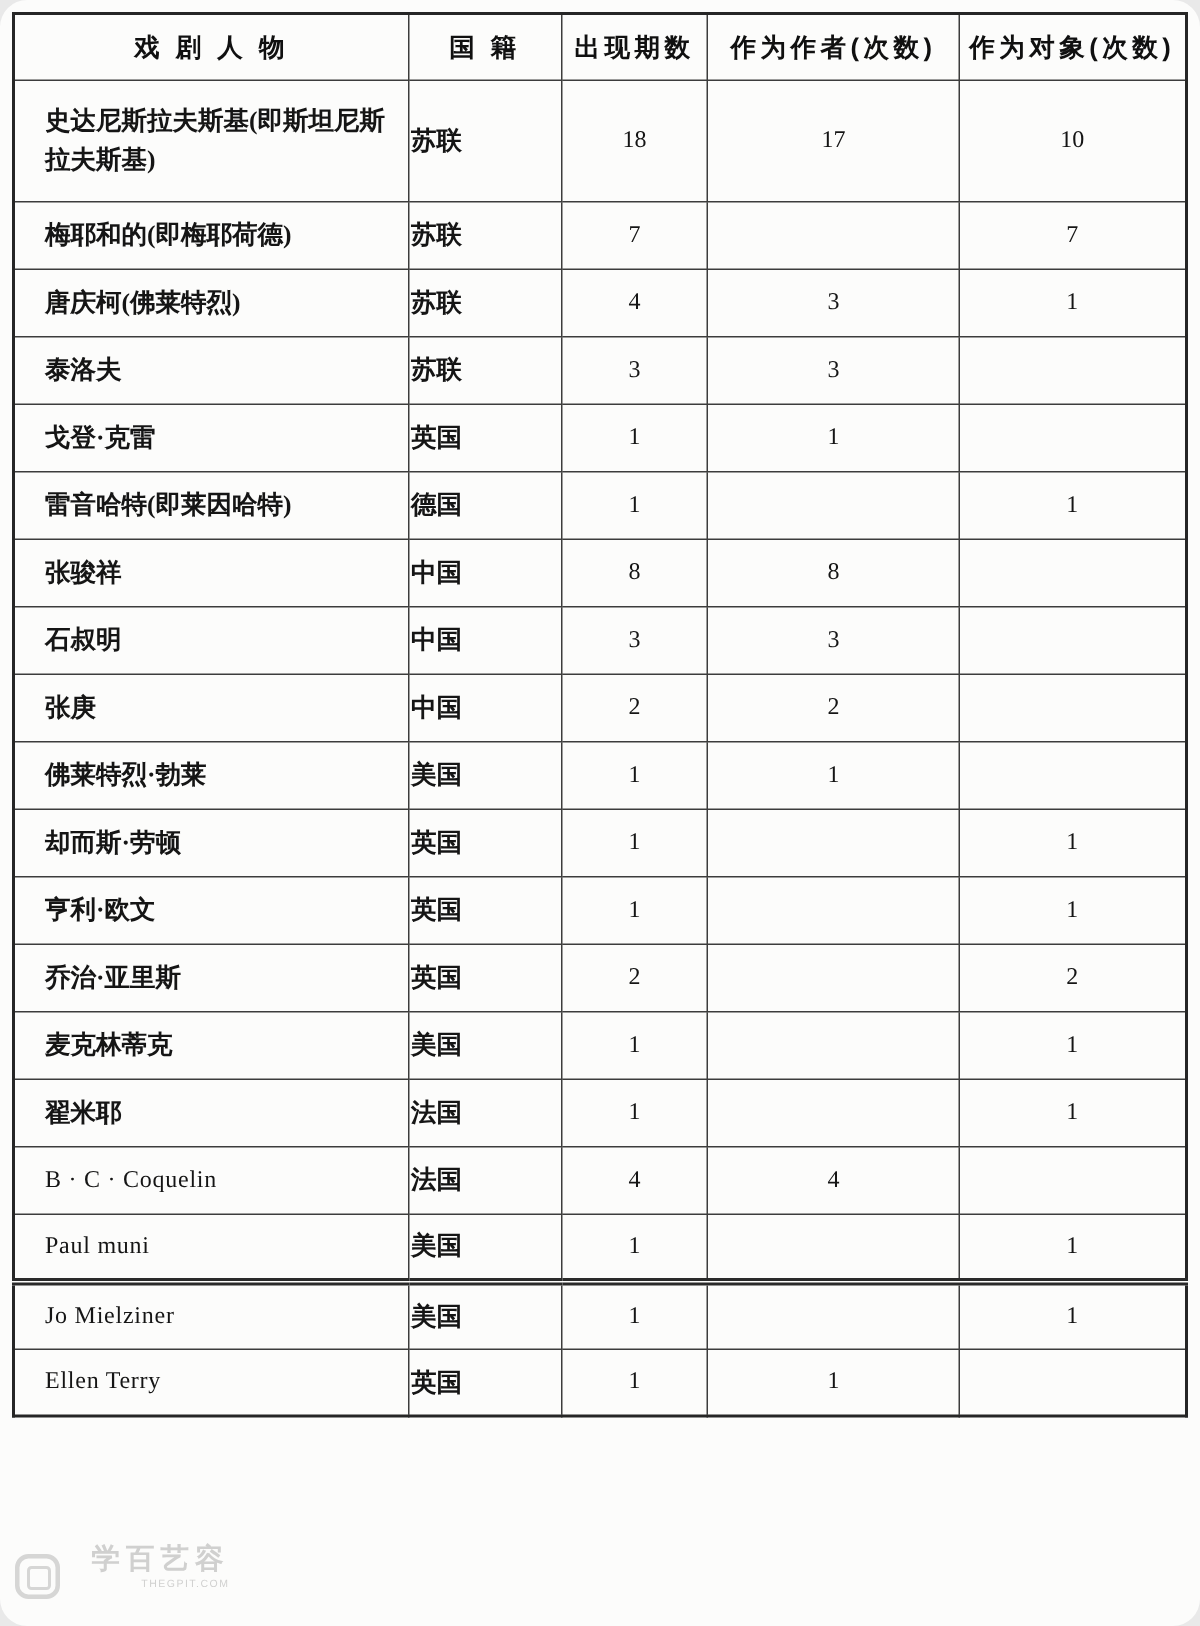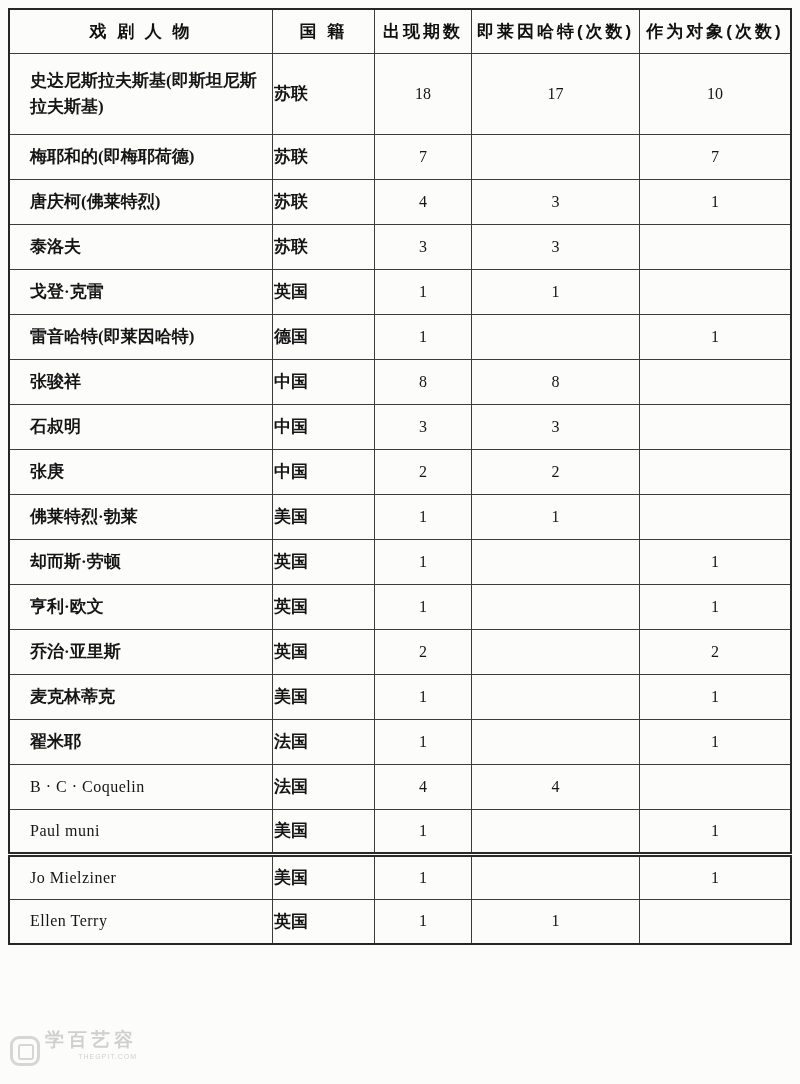--- a/index.html
+++ b/index.html
@@ -4,20 +4,21 @@
 <style>
   html, body { margin:0; padding:0; background:#e9e9e9; }
   .page {
     position:relative;
     width:800px; height:1084px;
     margin:0 auto;
     background:#fcfcfb;
     overflow:hidden;
     font-family:"Liberation Serif","DejaVu Serif",serif;
     color:#151515;
+    border-radius:18px;
   }
   table.scan-table {
     position:absolute; left:8px; top:8px;
     width:784px;
     border-collapse:collapse;
     table-layout:fixed;
     background:#fcfcfb;
     border:2px solid #262626;
   }
   .scan-table th, .scan-table td {
@@ -43,21 +44,21 @@
     line-height:26px;
   }
   td.cell-name.latin { font-weight:normal; font-size:16px; letter-spacing:0.5px; }
   td.cell-nationality { text-align:left; font-weight:bold; }
   td.cell-num { text-align:center; font-weight:normal; font-size:16px; }
   
   tr.segment-start td { border-top:5px double #2a2a2a; }
   
   .watermark {
     position:absolute; left:10px; top:1030px;
-    display:flex; align-items:flex-start; gap:5px;
+    display:flex; align-items:flex-start; gap:21px;
     opacity:0.38;
     color:#8a8a8a;
     pointer-events:none;
   }
   .wm-logo {
     width:30px; height:30px;
     border:3px solid #9a9a9a;
     border-radius:9px;
     box-sizing:border-box;
     position:relative;
@@ -96,21 +97,21 @@
       <col style="width:13.0%">
       <col style="width:12.5%">
       <col style="width:21.4%">
       <col style="width:19.4%">
     </colgroup>
     <thead>
       <tr id="header-row">
           <th>戏 剧 人 物</th>
           <th>国 籍</th>
           <th>出现期数</th>
-          <th>即莱因哈特(次数)</th>
+          <th>作为作者(次数)</th>
           <th>作为对象(次数)</th>
         </tr>
     </thead>
     <tbody id="table-body">
         <tr class="tall">
           <td class="cell-name">史达尼斯拉夫斯基(即斯坦尼斯拉夫斯基)</td>
           <td class="cell-nationality">苏联</td>
           <td class="cell-num">18</td>
           <td class="cell-num">17</td>
           <td class="cell-num">10</td>

